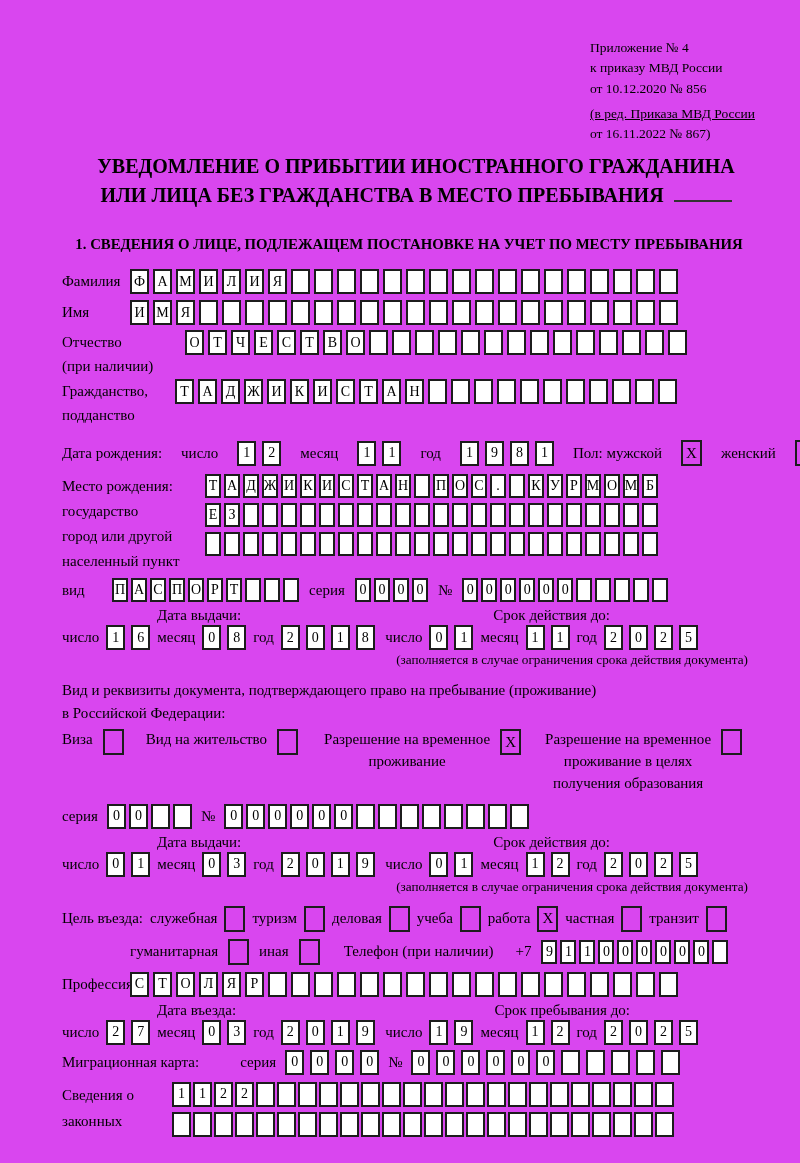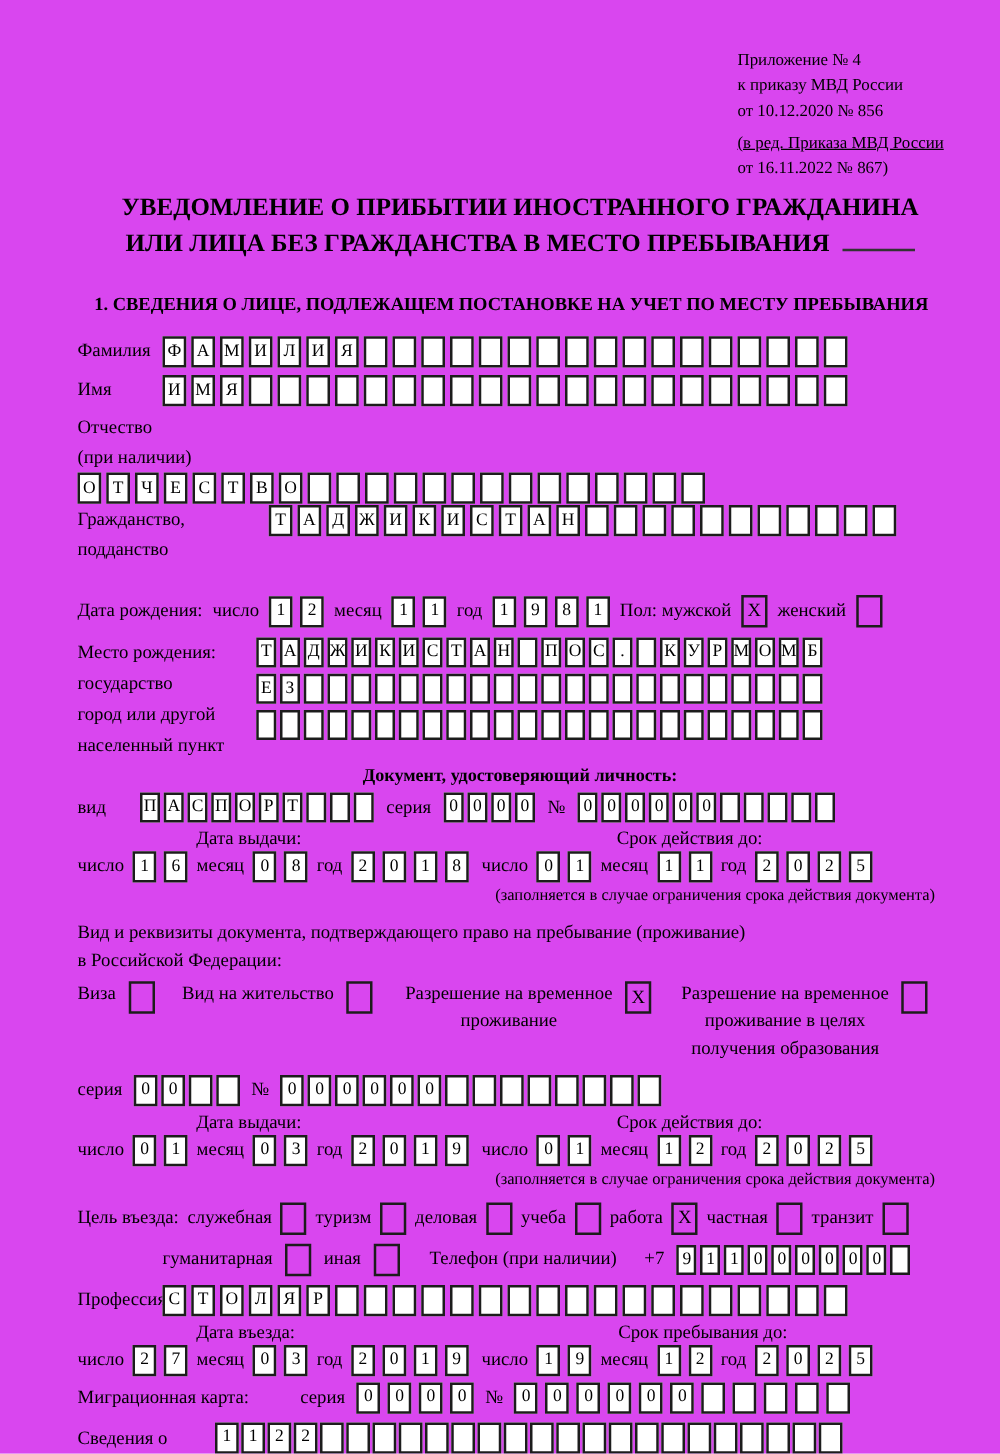--- a/index.html
+++ b/index.html
@@ -30,25 +30,25 @@
           font-size:14px; background:#fff; flex:none; }
   .compact .cell { width:16px; height:24px; }
   .checkbox { width:21px; height:26px; border:2px solid #1c1c1c; display:inline-flex; align-items:center; justify-content:center;
               font-size:15px; flex:none; }
   .vgap > * + * { margin-top:5px; }
 
   
   .row-surname { margin-top:16px; }
   .row-surname .lbl, .row-name .lbl, .row-prof .lbl { width:68px; }
   .row-name { margin-top:6px; }
-  .row-patronymic { margin-top:5px;flex-direction:column; }
+  .row-patronymic { margin-top:5px; }
   .row-patronymic .lbl-col { width:123px; }
-  .row-citizenship { margin-top:1px;gap:40px; }
+  .row-citizenship { margin-top:1px; }
   .row-citizenship .lbl-col { width:113px; }
-  .row-birthdate { margin-top:24px; }
+  .row-birthdate { margin-top:13px;gap:11px; }
   .row-birthdate > * + * { margin-left:8px; }
   .row-birthplace { margin-top:8px; }
   .row-birthplace .lbl-col { width:143px; line-height:25px; }
   .doc-heading { margin-top:3px; text-align:center; font-weight:bold; font-size:14.5px; }
   .row-vid { margin-top:4px; }
   .row-vid > * + * { margin-left:10px; }
   .row-vid .lbl.first { width:40px; margin-left:0; }
   .dlabels { margin-top:5px; display:flex; font-size:15px; }
   .dlabels .l1 { margin-left:95px; }
   .dlabels .l2 { margin-left:auto; margin-right:160px; }
@@ -326,21 +326,20 @@
           <span class="cell"></span>
           <span class="cell"></span>
           <span class="cell"></span>
           <span class="cell"></span>
           <span class="cell"></span>
           <span class="cell"></span>
         </div>
     </div>
   </div>
 
-  <div class="doc-heading">Документ, удостоверяющий личность:</div>
 
   <div class="row row-vid">
     <span class="lbl first">вид</span>
     <span class="cells g3 compact">
         <span class="cell">П</span>
         <span class="cell">А</span>
         <span class="cell">С</span>
         <span class="cell">П</span>
         <span class="cell">О</span>
         <span class="cell">Р</span>

